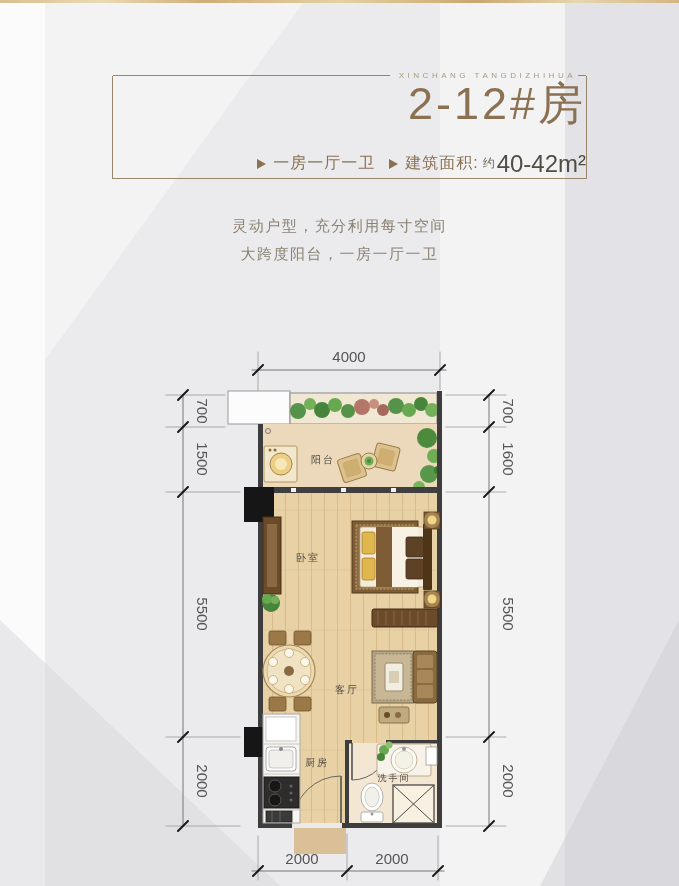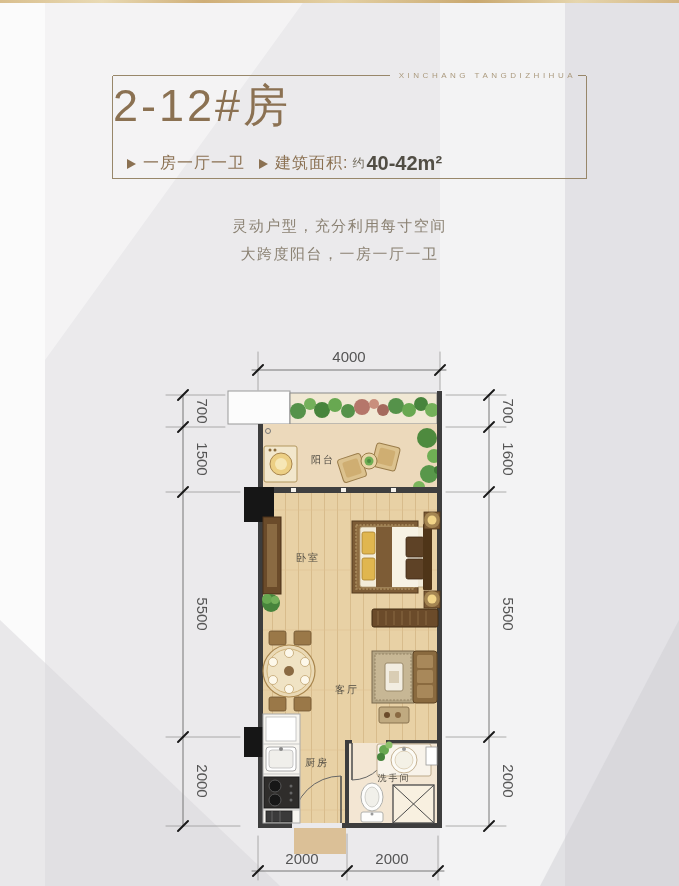--- a/index.html
+++ b/index.html
@@ -20,37 +20,37 @@
   .f6{left:0;top:620px;width:280px;height:266px;background:rgba(215,214,218,.5);
       clip-path:polygon(0 0,0 100%,100% 100%);}
   .top-strip{
     position:absolute;left:0;top:0;width:679px;height:3px;
     background:linear-gradient(90deg,#d9bf8e,#e9dab4 15%,#cfae77 30%,#e4d1a4 50%,#c9a86f 70%,#e6d6ae 85%,#d3b582);
   }
   
   .frame{
     position:absolute;left:112px;top:76px;width:473px;height:102px;
     border:1px solid #98876a;border-top:none;
-    display:flex;flex-direction:column;align-items:flex-start;justify-content:center;
+    display:flex;flex-direction:column;align-items:flex-end;justify-content:center;
   }
   .frame .topline-left{position:absolute;top:-1px;left:0;right:196px;height:1px;background:#98876a;}
   .frame .topline-right{position:absolute;top:-1px;right:0;width:8px;height:1px;background:#98876a;}
   .brand{
     position:absolute;top:-5px;right:10px;height:9px;line-height:9px;
     font-size:8px;letter-spacing:3.5px;color:#ab9a7e;white-space:nowrap;
   }
   .title{
     margin:2px 0 0 0;font-size:45px;font-weight:400;letter-spacing:3px;color:#8b7152;
     line-height:50px;
   }
   .subtitle{margin-top:21px;display:flex;align-items:center;color:#8b7152;font-size:16px;letter-spacing:1px;}
   .tri{width:0;height:0;border-left:9px solid #8b7152;border-top:5px solid transparent;
        border-bottom:5px solid transparent;display:inline-block;margin:0 7px 0 14px;}
   .approx{font-size:12px;color:#6e6757;margin:0 1px 0 4px;}
-  .area-value{font-size:20px;font-weight:bold;color:#514d44;letter-spacing:0;}
+  .area-value{font-size:24px;font-weight:normal;color:#514d44;letter-spacing:0;}
   
   .desc{position:absolute;left:0;top:212px;width:679px;text-align:center;
         color:#8b8273;font-size:15px;line-height:28px;letter-spacing:1.5px;}
   .desc p{margin:0;}
   
   .floorplan{position:absolute;left:150px;top:336px;width:390px;height:550px;}
   .floorplan text{font-family:"Liberation Sans","DejaVu Sans",sans-serif;}
   .dim-label{fill:#555;font-size:15px;}
   .room-label{fill:#4f4b42;font-size:10px;letter-spacing:2px;}
 </style>

